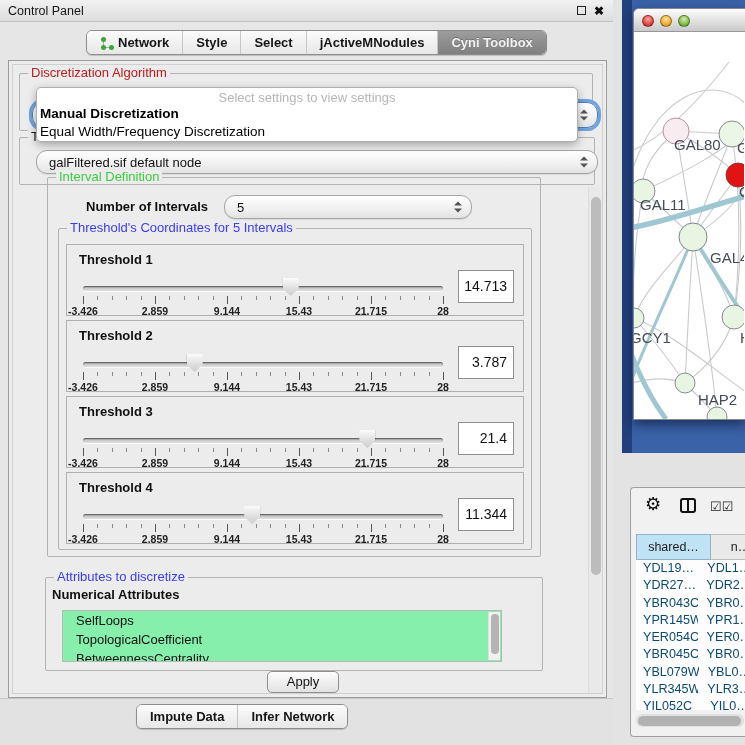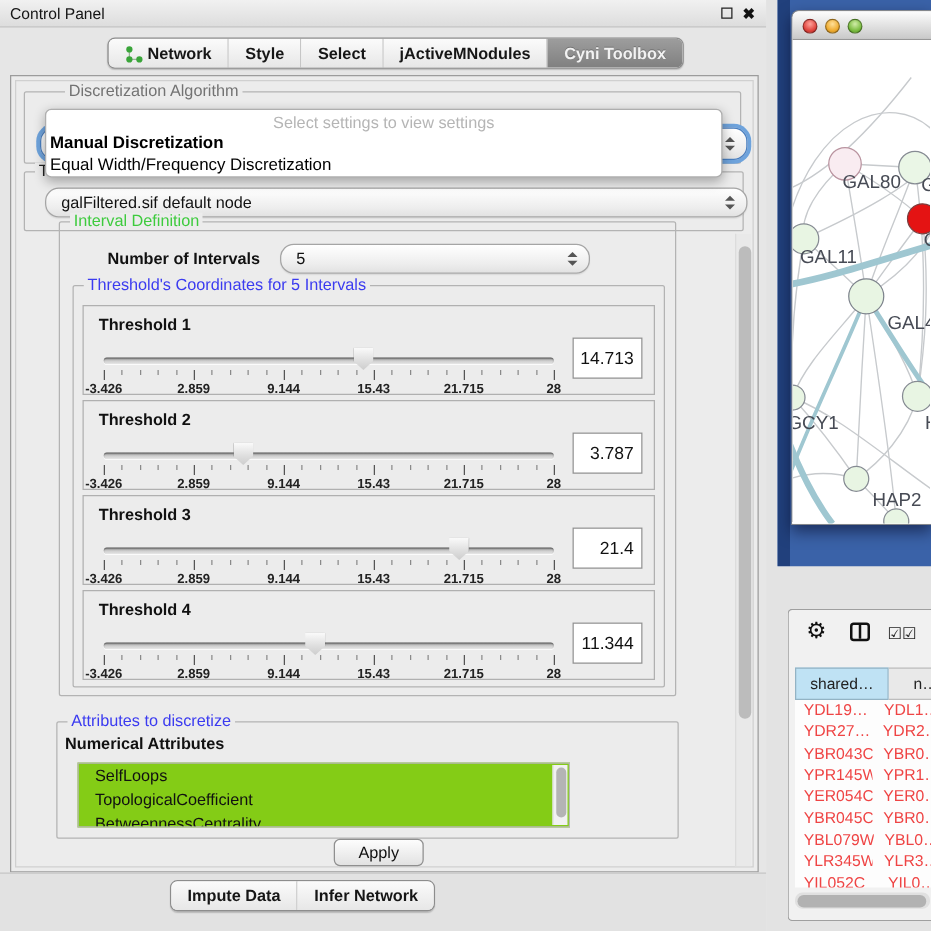--- a/index.html
+++ b/index.html
@@ -34,21 +34,21 @@
   
   #content{position:absolute;left:8px;top:60px;width:599px;height:638px;
            border:1px solid #9c9c9c;background:#ececec;}
   .inner-frame{position:absolute;inset:3px;border:1px solid #d0d0d0;pointer-events:none;}
 
   .group{position:absolute;border:1px solid #b3b3b3;border-radius:2px;}
   .group-label{position:absolute;top:-8px;left:8px;font-size:13px;line-height:14px;
                background:#ececec;padding:0 3px;color:#222;white-space:nowrap;}
   .group-label.green{color:#3ecb3e;}
   .group-label.blue{color:#3b3bf0;}
-  .group-label.navy{color:#737373;margin-left:24px;}
+  .group-label.navy{color:#b91c1c;}
 
   .combo{position:absolute;background:linear-gradient(#ffffff,#ededed 70%,#e2e2e2);
          border:1px solid #a5a5a5;border-radius:11px;font-size:13px;color:#111;
          box-shadow:0 1px 1px rgba(0,0,0,.08);}
   .combo .val{position:absolute;left:12px;top:50%;transform:translateY(-50%);white-space:nowrap;}
   .spinner{position:absolute;right:9px;top:50%;transform:translateY(-50%);width:8px;height:11px;}
   .spinner::before{content:'';position:absolute;left:0;top:0;width:0;height:0;
       border-left:4px solid transparent;border-right:4px solid transparent;border-bottom:4.5px solid #555;}
   .spinner::after{content:'';position:absolute;left:0;bottom:0;width:0;height:0;
       border-left:4px solid transparent;border-right:4px solid transparent;border-top:4.5px solid #555;}
@@ -91,21 +91,21 @@
   .tick-labels{position:absolute;left:0;top:25px;width:360px;height:12px;}
   .tick-labels span{position:absolute;transform:translateX(-50%);font-size:10.5px;
                     font-weight:bold;color:#222;white-space:nowrap;}
   .th-value{position:absolute;right:9px;top:25px;width:56px;height:33px;background:#fff;
             border:1px solid #8f8f8f;font-size:14px;color:#111;text-align:right;
             line-height:31px;padding-right:6px;}
 
   
   .attr-group{left:36px;top:516px;width:498px;height:94px;}
   .numattr-label{position:absolute;left:6px;top:9px;font-size:13px;font-weight:bold;color:#111;}
-  .attr-list{position:absolute;left:16px;top:32px;width:394px;height:52px;background:#84cc16;
+  .attr-list{position:absolute;left:16px;top:32px;width:440px;height:52px;background:#86efac;
              border:1px solid #b7b7b7;overflow:hidden;}
   .attr-item{font-size:13px;line-height:19px;padding-left:13px;color:#111;white-space:nowrap;}
   .list-scroll{position:absolute;right:1px;top:1px;bottom:1px;width:12px;background:#f1f1f1;
                border-left:1px solid #e0e0e0;}
   .list-thumb{position:absolute;left:2px;top:2px;width:8px;height:40px;border-radius:4px;background:#b4b4b4;}
 
   #apply-btn{position:absolute;left:258px;top:610px;width:72px;height:22px;border:1px solid #8f8f8f;
              border-radius:5px;background:linear-gradient(#fdfdfd,#e2e2e2);font-size:13px;color:#111;
              font-family:"Liberation Sans",sans-serif;text-align:center;line-height:20px;}
   .main-scroll{position:absolute;right:5px;top:126px;width:13px;height:506px;background:#e9e9e9;
@@ -140,21 +140,21 @@
   .split-icon{position:absolute;left:49px;top:10px;width:16px;height:15px;border:2px solid #111;border-radius:3px;}
   .split-icon::after{content:'';position:absolute;left:50%;top:0;bottom:0;width:2px;background:#111;transform:translateX(-50%);}
   .check-icons{position:absolute;left:79px;top:11px;font-size:13px;color:#222;letter-spacing:0px;}
   .check-icons::before{content:"\2611\2611";}
   .tp-header{position:absolute;left:5px;top:46px;height:26px;display:flex;}
   .hcell{height:26px;border:1px solid #bdbdbd;background:#e9e9e9;font-size:12.5px;color:#222;
          text-align:center;line-height:24px;overflow:hidden;white-space:nowrap;}
   .hcell.sel{width:75px;background:#bfe2f4;border-color:#93b3c4;}
   .hcell.c2{width:60px;border-left:none;}
   #table-rows{position:absolute;left:5px;top:72px;width:110px;height:150px;background:#fdfdfd;overflow:hidden;}
-  .trow{display:flex;height:17.3px;font-size:12.6px;color:#ef4444;line-height:17.3px;white-space:nowrap;}
+  .trow{display:flex;height:17.3px;font-size:12.6px;color:#0c4a6e;line-height:17.3px;white-space:nowrap;}
   .trow .c1{width:70px;padding-left:7px;overflow:hidden;}
   .trow .c2{padding-left:9px;overflow:hidden;}
   .hscroll{position:absolute;left:5px;top:226px;width:108px;height:13px;background:#e0e0e0;border-radius:6px;}
   .hthumb{position:absolute;left:2px;right:3px;top:1.5px;height:10px;border-radius:5px;background:#b2b2b2;}
 </style>
 </head>
 <body>
 
 <div id="control-panel">
   <div class="titlebar">

